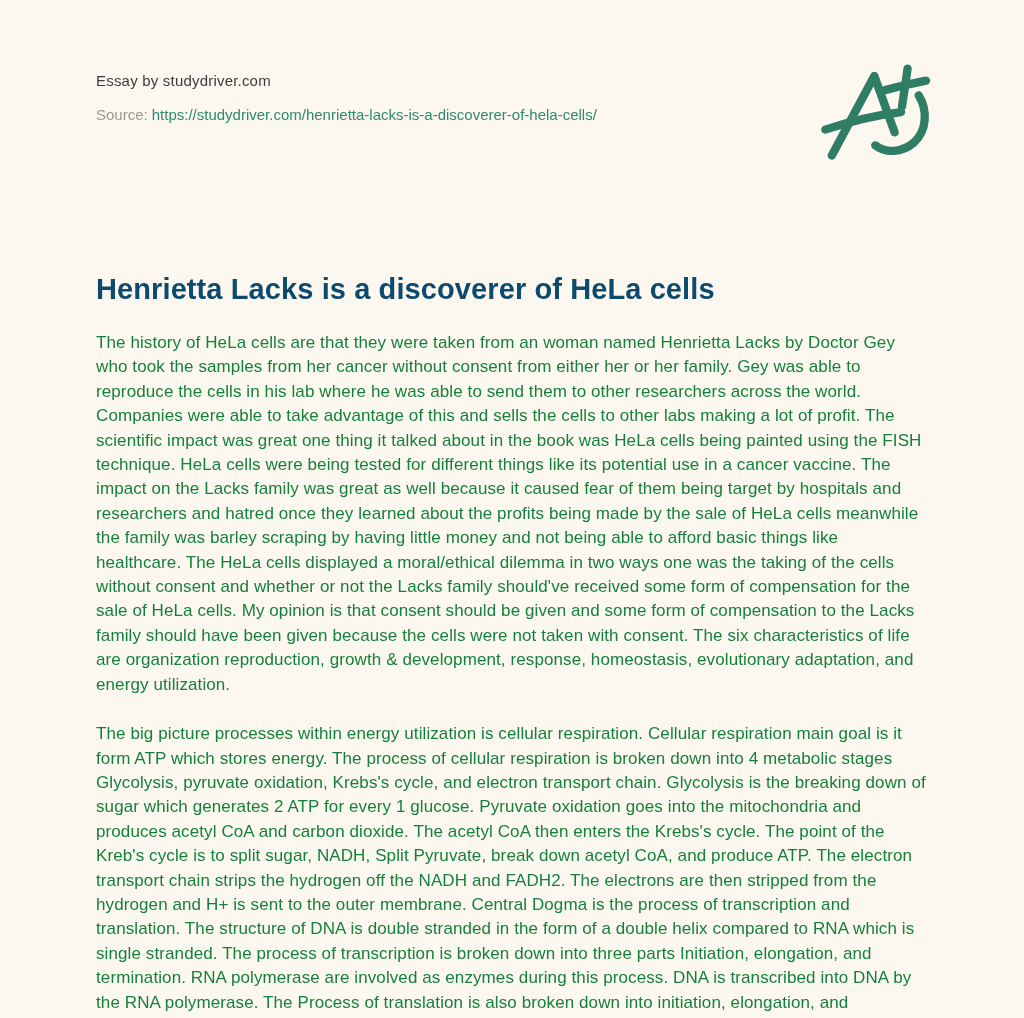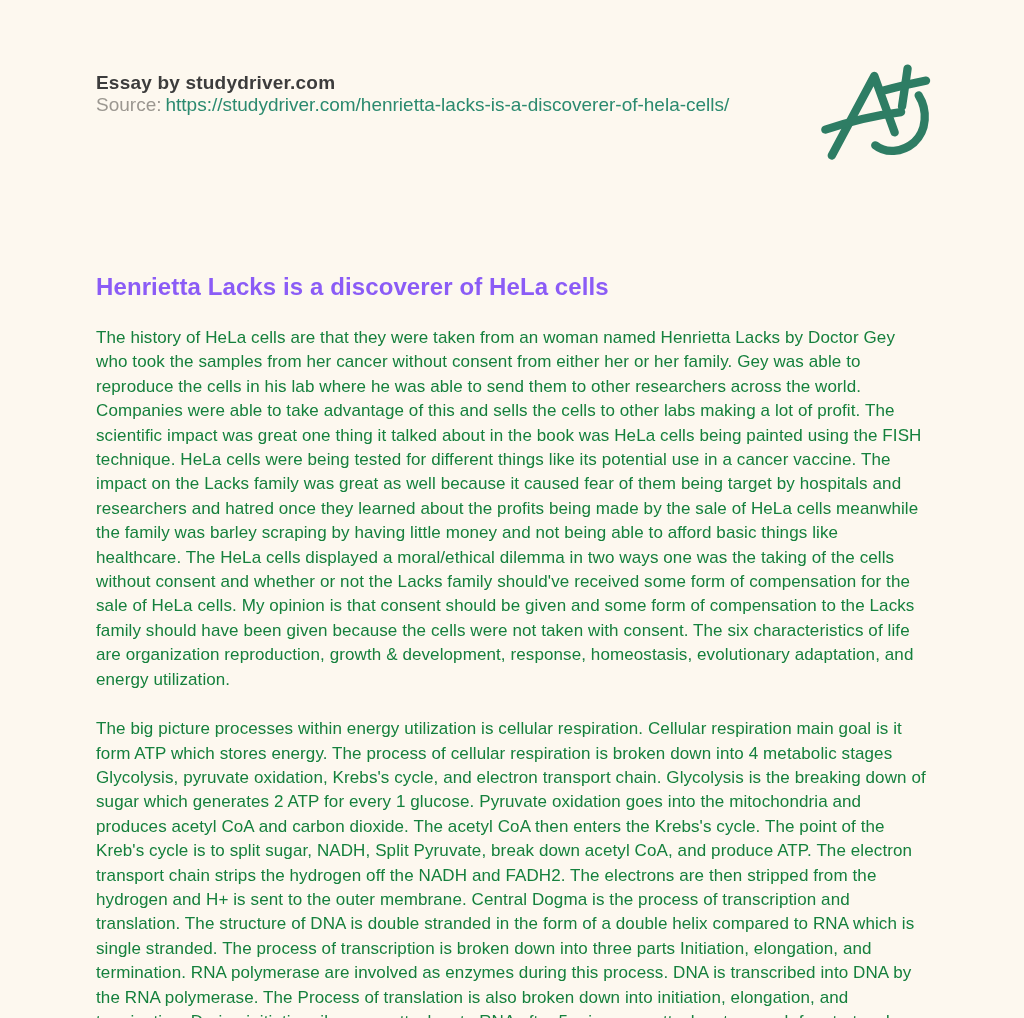--- a/index.html
+++ b/index.html
@@ -14,47 +14,48 @@
     min-height: 1018px;
     padding: 62px 96px 40px 96px;
     position: relative;
   }
   .doc-header {
     display: flex;
     justify-content: space-between;
     align-items: flex-start;
   }
   .doc-header-title {
-    font-size: 19px;
-    font-weight: 700;
+    font-size: 15px;
+    font-weight: 400;
     color: #3c3c3c;
     letter-spacing: 0.2px;
     padding-top: 10px;
   }
   .source-line {
-    font-size: 19px;
+    margin-top: 17px;
+    font-size: 15px;
     color: #9b9790;
   }
   .source-line a {
     color: #2b8a6f;
     text-decoration: none;
     margin-left: 4px;
   }
   .logo {
     width: 116px;
     height: 97px;
     margin-top: 2px;
     margin-right: -8px;
     flex: 0 0 auto;
   }
   .essay-title {
     margin-top: 112px;
-    font-size: 24px;
+    font-size: 29px;
     font-weight: 600;
-    color: #8b5cf6;
+    color: #0c4a6e;
     letter-spacing: 0.1px;
   }
   .essay-body p {
     margin-top: 25px;
     font-size: 17px;
     line-height: 24.4px;
     color: #15803d;
     letter-spacing: 0.1px;
   }
 </style>

